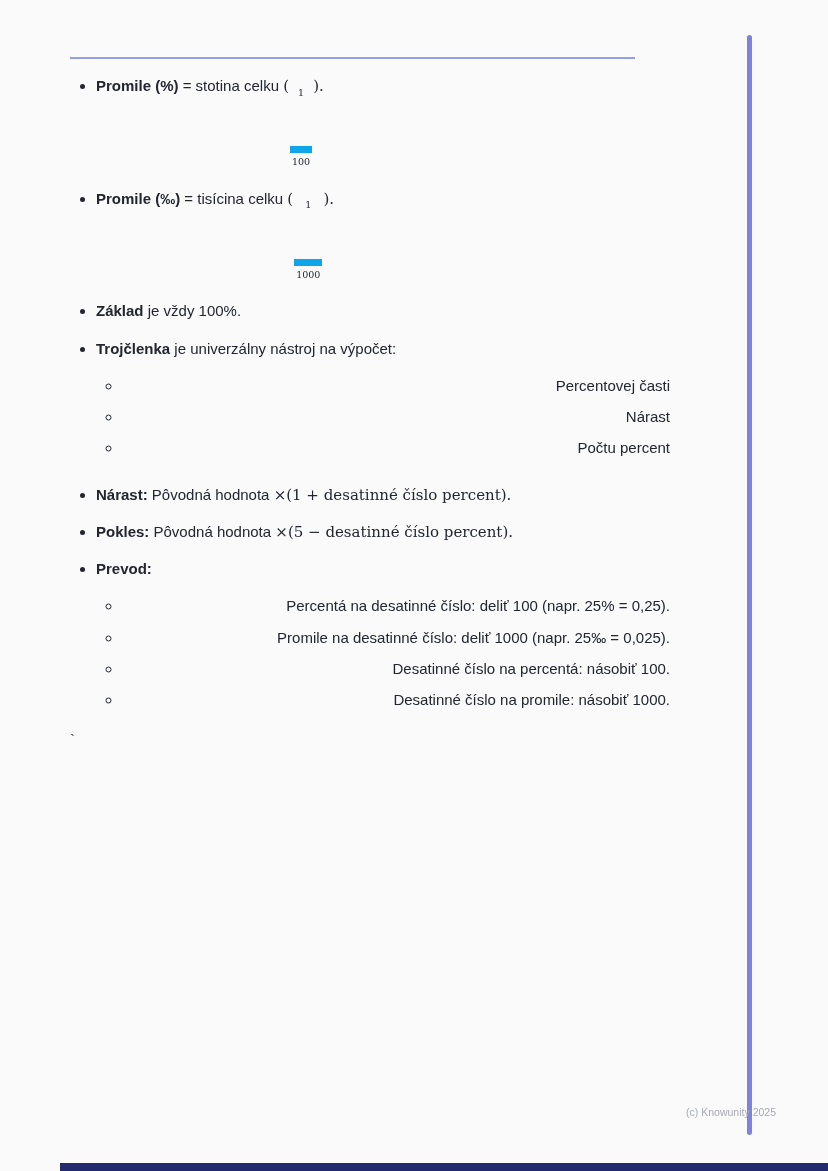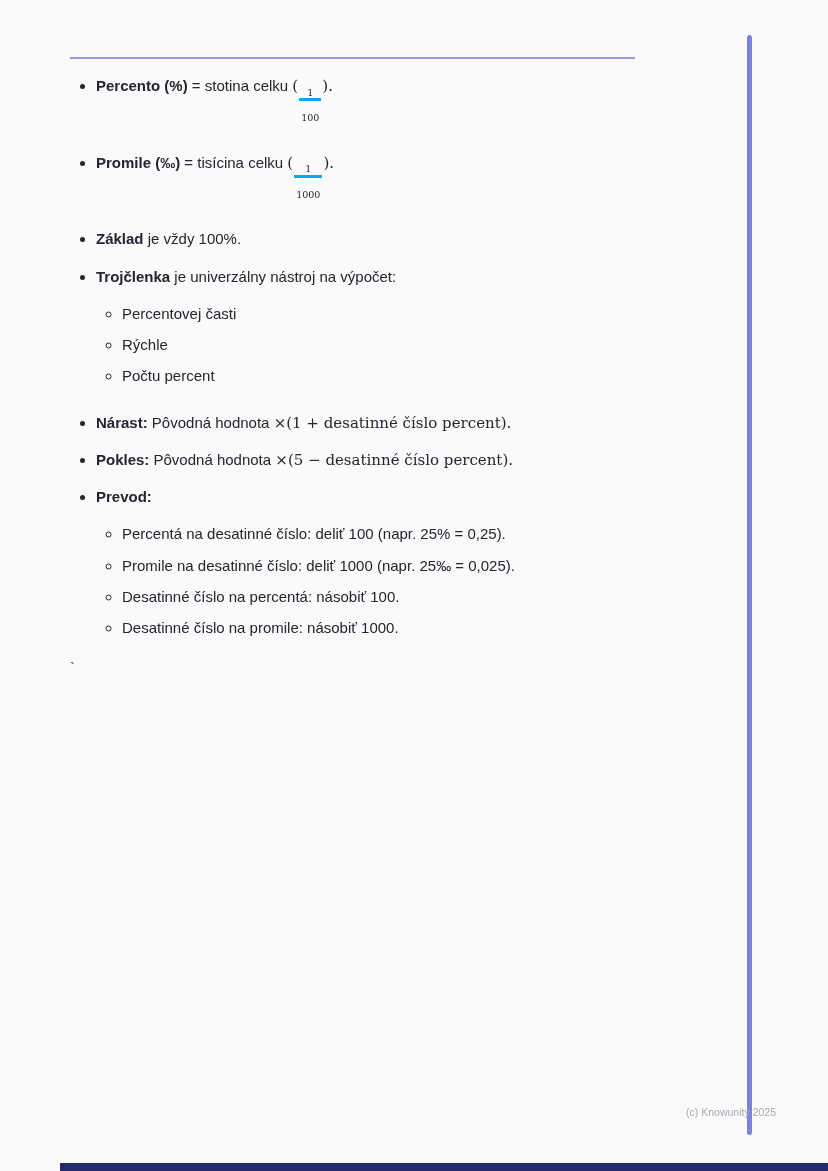--- a/index.html
+++ b/index.html
@@ -47,37 +47,37 @@
     font-size: 15px;
     line-height: 1.35;
   }
   ul.l1 > li { margin: 17px 0; }
   ul.l1 > li.gap-top { margin-top: 26px; }
   ul.l2 {
     list-style: circle;
     padding-left: 26px;
     margin-top: 17px;
   }
-  ul.l2 > li { margin: 11px 0; }
+  ul.l2 > li { margin: 11px 0; text-align: right; }
   .b { font-weight: 700; }
   .math {
     font-family: "DejaVu Serif", serif;
     font-size: 15px;
   }
   .frac {
     display: inline-flex;
     flex-direction: column;
     align-items: center;
     vertical-align: -0.5em;
     font-family: "DejaVu Serif", serif;
     font-size: 9.5px;
     line-height: 1.1;
     margin: 0 1px;
   }
-  .frac .den { border-top: 3px solid #0ea5e9; padding: 12px 2px; }
+  .frac .den { border-top: 7px solid #0ea5e9; padding: 4px 2px; margin-top: 48px; }
   .frac .num { padding: 0 2px; }
   .stray-mark {
     margin-top: 21px;
     font-size: 15px;
     color: #333;
   }
   .footer-credit {
     position: absolute;
     right: 52px;
     bottom: 53px;
@@ -109,42 +109,42 @@
 </head>
 <body>
 
 <div class="page">
 
   <hr class="title-rule">
 
   <ul class="l1">
 
     <li>
-      <span class="b">Percento (%)</span><span> = stotina celku </span><span class="math">(</span><span class="frac">
+      <span class="b">Promile (%)</span><span> = stotina celku </span><span class="math">(</span><span class="frac">
           <span class="num">1</span>
           <span class="den">100</span>
         </span><span class="math">).</span>
     </li>
 
     <li>
       <span class="b">Promile (‰)</span><span> = tisícina celku </span><span class="math">(</span><span class="frac">
           <span class="num">1</span>
           <span class="den">1000</span>
         </span><span class="math">).</span>
     </li>
 
     <li>
       <span class="b">Základ</span><span> je vždy 100%.</span>
     </li>
 
     <li>
       <span class="b">Trojčlenka</span><span> je univerzálny nástroj na výpočet:</span>
       <ul class="l2">
         <li>Percentovej časti</li>
-        <li>Rýchle</li>
+        <li>Nárast</li>
         <li>Počtu percent</li>
       </ul>
     </li>
 
     <li class="gap-top">
       <span class="b">Nárast:</span><span> Pôvodná hodnota </span><span class="math">×(1 + desatinné číslo percent).</span>
     </li>
 
     <li>
       <span class="b">Pokles:</span><span> Pôvodná hodnota </span><span class="math">×(5 − desatinné číslo percent).</span>

